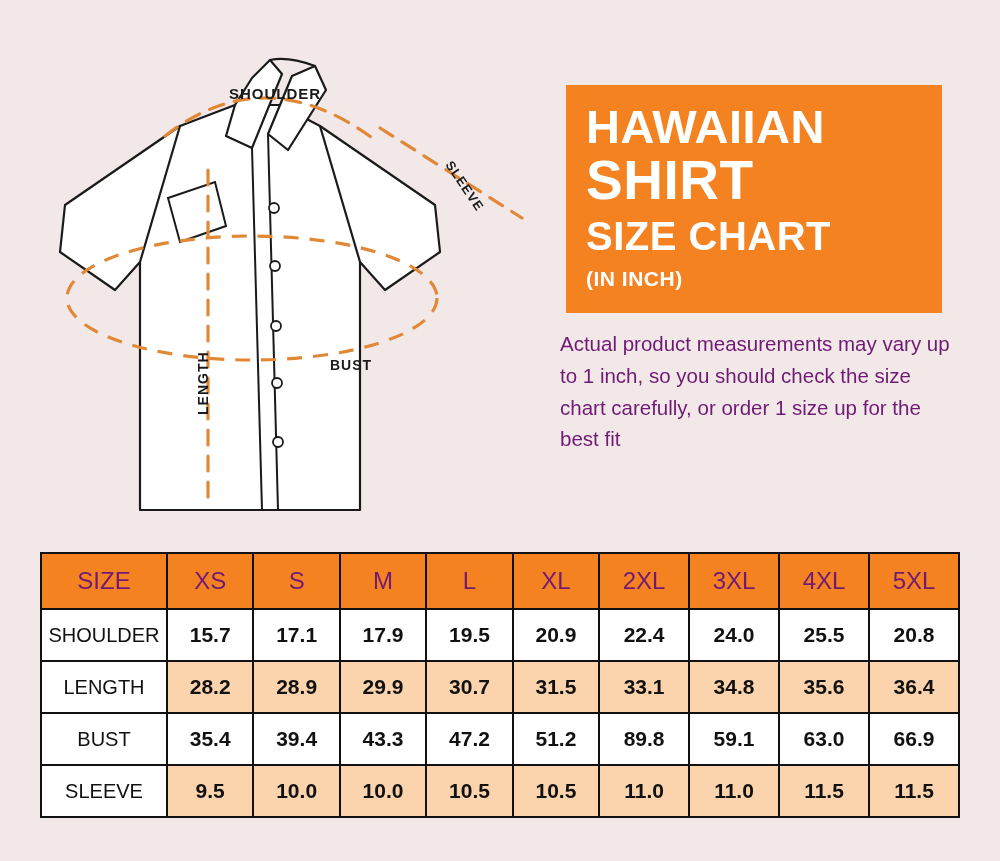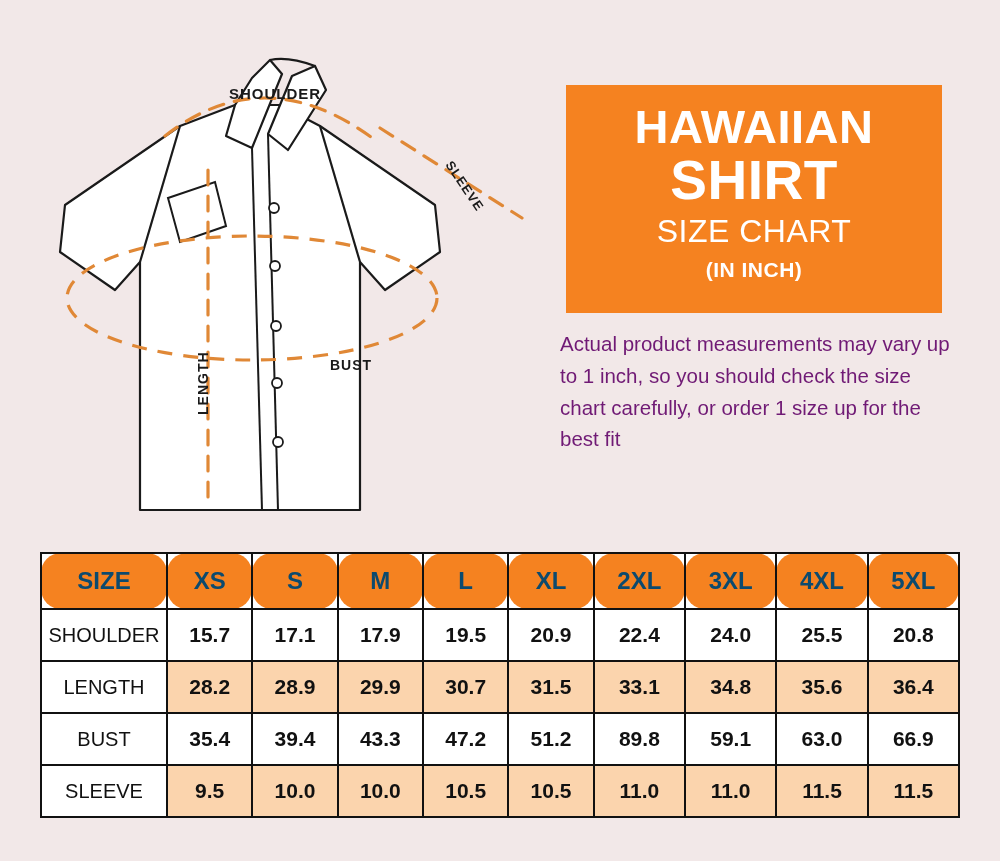--- a/index.html
+++ b/index.html
@@ -56,39 +56,39 @@
   
   .title-box {
     position: absolute;
     left: 566px;
     top: 85px;
     width: 376px;
     height: 228px;
     background: #f58220;
     box-sizing: border-box;
     padding: 18px 20px 0 20px;
-    text-align: center;
+    text-align: left;
     color: #ffffff;
   }
   .title-line1 {
     font-size: 47px;
     font-weight: bold;
     line-height: 1.04;
     letter-spacing: 0.5px;
   }
   .title-line2 {
     font-size: 55px;
     font-weight: bold;
     line-height: 1.04;
     letter-spacing: 0.5px;
     margin-bottom: 4px;
   }
   .title-sub {
-    font-size: 32px;
-    font-weight: normal;
+    font-size: 40px;
+    font-weight: bold;
     letter-spacing: 0.5px;
     line-height: 1.15;
   }
   .title-unit {
     font-size: 21px;
     font-weight: bold;
     letter-spacing: 0.5px;
     margin-top: 8px;
   }
   .note {
@@ -113,25 +113,24 @@
   .size-table th, .size-table td {
     border: 2px solid #111111;
     text-align: center;
     font-size: 21px;
     color: #111111;
     height: 48px;
     font-weight: bold;
   }
   .size-table thead th {
     background: #f58220;
-    color: #0c4a6e;
-    font-weight: bold;
+    color: #701a75;
+    font-weight: normal;
     font-size: 24px;
     height: 52px;
-    border-radius: 20px;
   }
   .size-table thead th.corner {
     font-size: 24px;
   }
   .size-table tbody th {
     font-weight: normal;
     font-size: 20px;
     background: #ffffff;
     width: 122px;
   }

